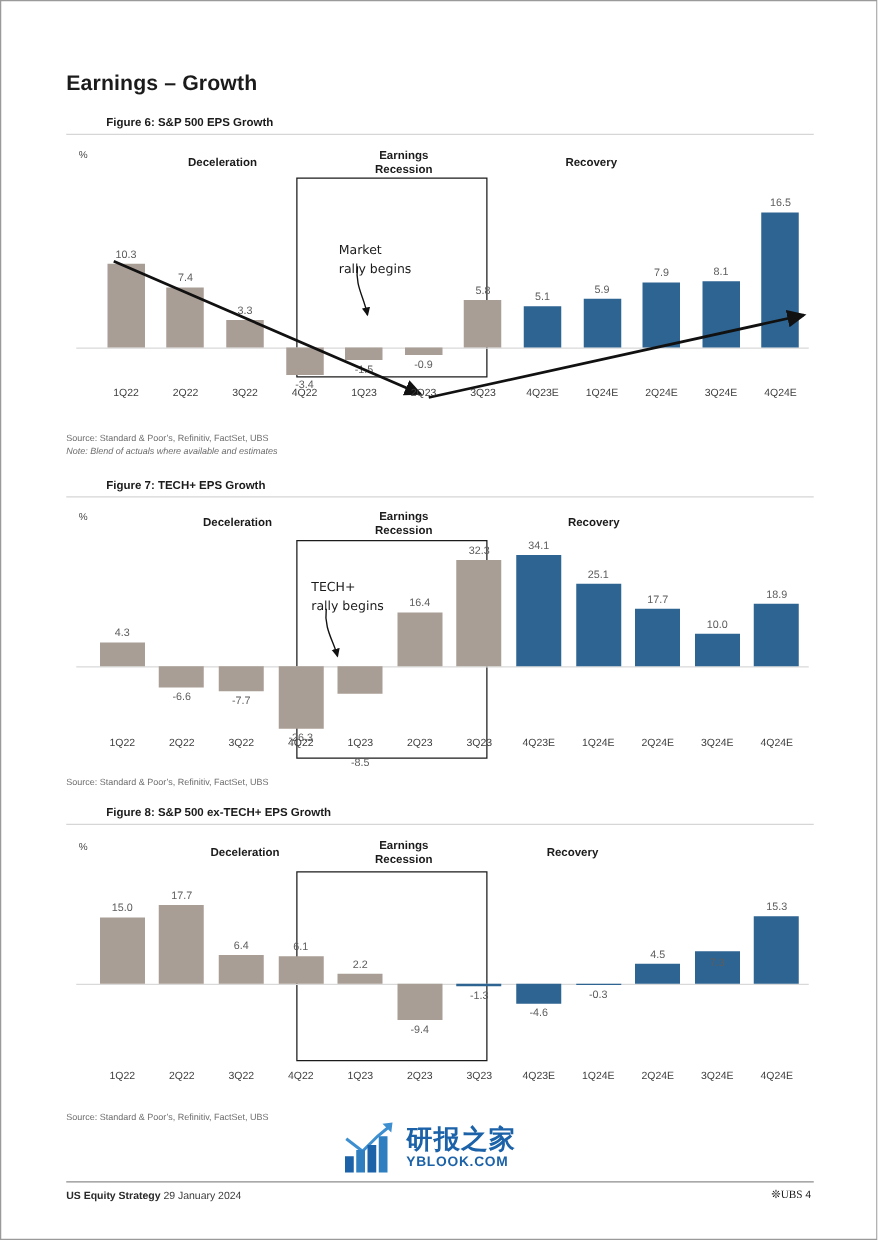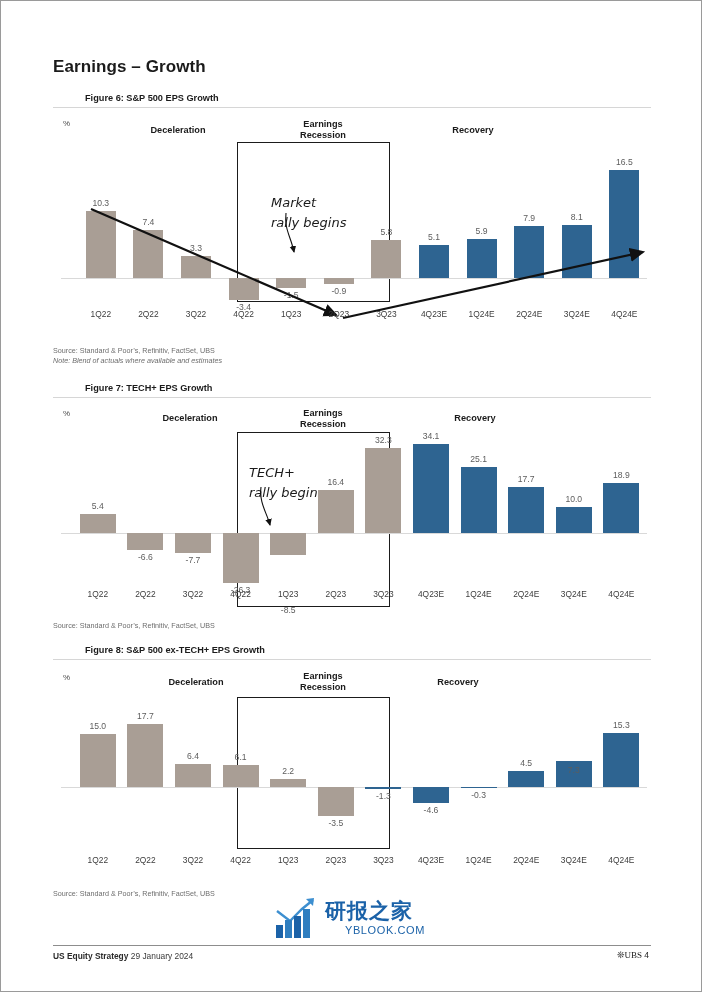--- a/index.html
+++ b/index.html
@@ -58,21 +58,21 @@
   .vlabel {
     position: absolute; text-align: center;
     font-size: 8.6px; color: #5d5d5d; white-space: nowrap;
   }
   .xlabel {
     position: absolute; text-align: center;
     font-size: 8.4px; color: #3d3d3d; white-space: nowrap;
   }
   .annot {
     position: absolute;
-    font-size: 13px; font-style: italic; color: #1b1b1b;
+    font-size: 10px; color: #1b1b1b;
     font-family: "DejaVu Sans", sans-serif;
     line-height: 1.5; white-space: nowrap;
   }
   .svg-overlay {
     position: absolute; left: 0; top: 0;
     width: 100%; height: 100%;
     pointer-events: none; overflow: visible;
   }
 
   
@@ -100,22 +100,22 @@
     display: flex; align-items: center; gap: 6px;
   }
   .wm-mark { position: relative; width: 46px; height: 46px; }
   .wm-text { display: flex; flex-direction: column; line-height: 1; }
   .wm-cn {
     font-size: 21px; font-weight: bold; color: #1b62a8;
     letter-spacing: 1px;
     font-family: "DejaVu Sans", sans-serif;
   }
   .wm-en {
-    font-size: 11px; font-weight: normal; color: #1b62a8;
-    letter-spacing: .6px; margin-top: 3px; margin-left: 20px;
+    font-size: 11px; font-weight: bold; color: #1b62a8;
+    letter-spacing: .6px; margin-top: 3px;
   }
 </style>
 </head>
 <body>
 
 <div class="page">
 
   <div class="section-title">Earnings – Growth</div>
 
   <div class="fig-title" style="top:92px;">Figure 6: S&amp;P 500 EPS Growth</div>
@@ -200,21 +200,21 @@
     <div class="pct" style="left:10px; top:6px;">%</div>
     <div class="phase" style="left:72px; top:10px; width:130px;">Deceleration</div>
     <div class="phase" style="left:205px; top:5px; width:130px; white-space:pre-line;">Earnings
 Recession</div>
     <div class="phase" style="left:357px; top:10px; width:130px;">Recovery</div>
     <div class="recbox" style="left:184px; top:29px; width:153px; height:175px;"></div>
     <div class="zeroline" style="left:8px; top:130px; width:586px;"></div>
     <div class="annot" style="left:196px; top:60px;"><span>TECH+</span><br><span>rally begins</span></div>
     <div class="bars-layer">
         <div class="bar tan" style="left: 26.8px; width: 36px; height: 18.602px; top: 111.398px;"></div>
-        <div class="vlabel" style="left: 16.8px; width: 56px; top: 98.398px;">5.4</div>
+        <div class="vlabel" style="left: 16.8px; width: 56px; top: 98.398px;">4.3</div>
         <div class="bar tan" style="left: 74.4px; width: 36px; height: 17.292px; top: 130px;"></div>
         <div class="vlabel" style="left: 64.4px; width: 56px; top: 149.292px;">-6.6</div>
         <div class="bar tan" style="left: 122px; width: 36px; height: 20.174px; top: 130px;"></div>
         <div class="vlabel" style="left: 112px; width: 56px; top: 152.174px;">-7.7</div>
         <div class="bar tan" style="left: 169.6px; width: 36px; height: 49.518px; top: 130px;"></div>
         <div class="vlabel" style="left: 159.6px; width: 56px; top: 181.518px;">-26.3</div>
         <div class="bar tan" style="left: 217.2px; width: 36px; height: 22.27px; top: 130px;"></div>
         <div class="vlabel" style="left: 207.2px; width: 56px; top: 154.27px; margin-top: 48px;">-8.5</div>
         <div class="bar tan" style="left: 264.8px; width: 36px; height: 42.968px; top: 87.032px;"></div>
         <div class="vlabel" style="left: 254.8px; width: 56px; top: 74.032px;">16.4</div>
@@ -275,21 +275,21 @@
         <div class="vlabel" style="left: 16.8px; width: 56px; top: 55.75px;">15.0</div>
         <div class="bar tan" style="left: 74.4px; width: 36px; height: 62.835px; top: 59.165px;"></div>
         <div class="vlabel" style="left: 64.4px; width: 56px; top: 46.165px;">17.7</div>
         <div class="bar tan" style="left: 122px; width: 36px; height: 22.72px; top: 99.28px;"></div>
         <div class="vlabel" style="left: 112px; width: 56px; top: 86.28px;">6.4</div>
         <div class="bar tan" style="left: 169.6px; width: 36px; height: 21.655px; top: 100.345px;"></div>
         <div class="vlabel" style="left: 159.6px; width: 56px; top: 87.345px;">6.1</div>
         <div class="bar tan" style="left: 217.2px; width: 36px; height: 7.81px; top: 114.19px;"></div>
         <div class="vlabel" style="left: 207.2px; width: 56px; top: 101.19px;">2.2</div>
         <div class="bar tan" style="left: 264.8px; width: 36px; height: 29.465px; top: 122px;"></div>
-        <div class="vlabel" style="left: 254.8px; width: 56px; top: 153.465px;">-3.5</div>
+        <div class="vlabel" style="left: 254.8px; width: 56px; top: 153.465px;">-9.4</div>
         <div class="bar blue" style="left: 312.4px; width: 36px; height: 2.485px; top: 122px;"></div>
         <div class="vlabel" style="left: 302.4px; width: 56px; top: 126.485px;">-1.3</div>
         <div class="bar blue" style="left: 360px; width: 36px; height: 16.33px; top: 122px;"></div>
         <div class="vlabel" style="left: 350px; width: 56px; top: 140.33px;">-4.6</div>
         <div class="bar blue" style="left: 407.6px; width: 36px; height: 1.2px; top: 122px;"></div>
         <div class="vlabel" style="left: 397.6px; width: 56px; top: 125.065px;">-0.3</div>
         <div class="bar blue" style="left: 455.2px; width: 36px; height: 15.975px; top: 106.025px;"></div>
         <div class="vlabel" style="left: 445.2px; width: 56px; top: 93.025px;">4.5</div>
         <div class="bar blue" style="left: 502.8px; width: 36px; height: 25.915px; top: 96.085px;"></div>
         <div class="vlabel" style="left: 492.8px; width: 56px; top: 100px; text-align: center;">7.3</div>

